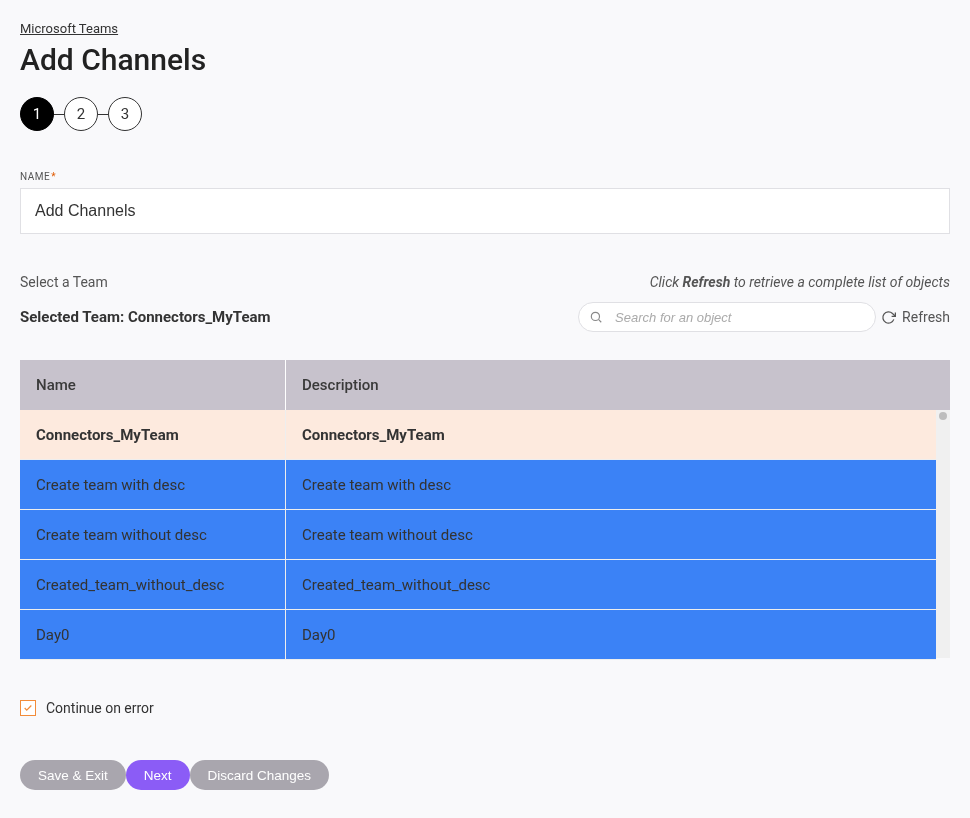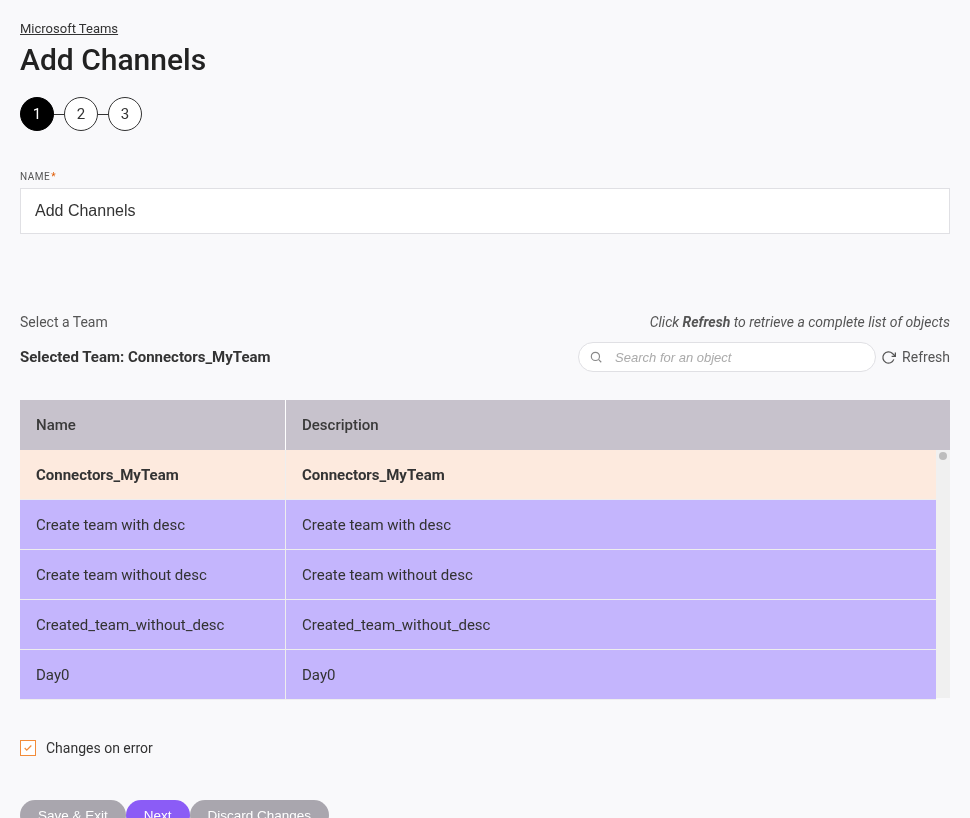--- a/index.html
+++ b/index.html
@@ -74,21 +74,20 @@
     font-size: 16px;
     color: #333;
     margin-bottom: 40px;
   }
   .row-top {
     width: 930px;
     display: flex;
     justify-content: space-between;
     align-items: flex-end;
     margin-bottom: 12px;
-    margin-top: 40px;
   }
   .select-label {
     font-size: 14px;
     color: #555;
   }
   .hint {
     font-style: italic;
     color: #555;
     font-size: 14px;
   }
@@ -167,21 +166,21 @@
     overflow: hidden;
     width: 930px;
   }
   .tbody {
     width: 916px;
   }
   .tr {
     display: flex;
     height: 50px;
     border-bottom: 1px solid #eee;
-    background: #c4b5fd;
+    background: #3b82f6;
   }
   .tr.selected {
     background: #fdeade;
     font-weight: 700;
   }
   .td {
     display: flex;
     align-items: center;
     padding: 0 16px;
     font-size: 15px;
@@ -322,21 +321,21 @@
       </div>
     </div>
   </div>
 
   <div class="continue-row">
     <div class="checkbox">
       <svg width="10" height="10" viewBox="0 0 24 24" fill="none" stroke="currentColor" stroke-width="3">
           <polyline points="20 6 9 17 4 12"></polyline>
         </svg>
     </div>
-    <span>Changes on error</span>
+    <span>Continue on error</span>
   </div>
 
   <div class="buttons">
     <button class="btn gray">Save &amp; Exit</button>
     <button class="btn orange">Next</button>
     <button class="btn gray">Discard Changes</button>
   </div>
 </div>
 
 </body></html>

